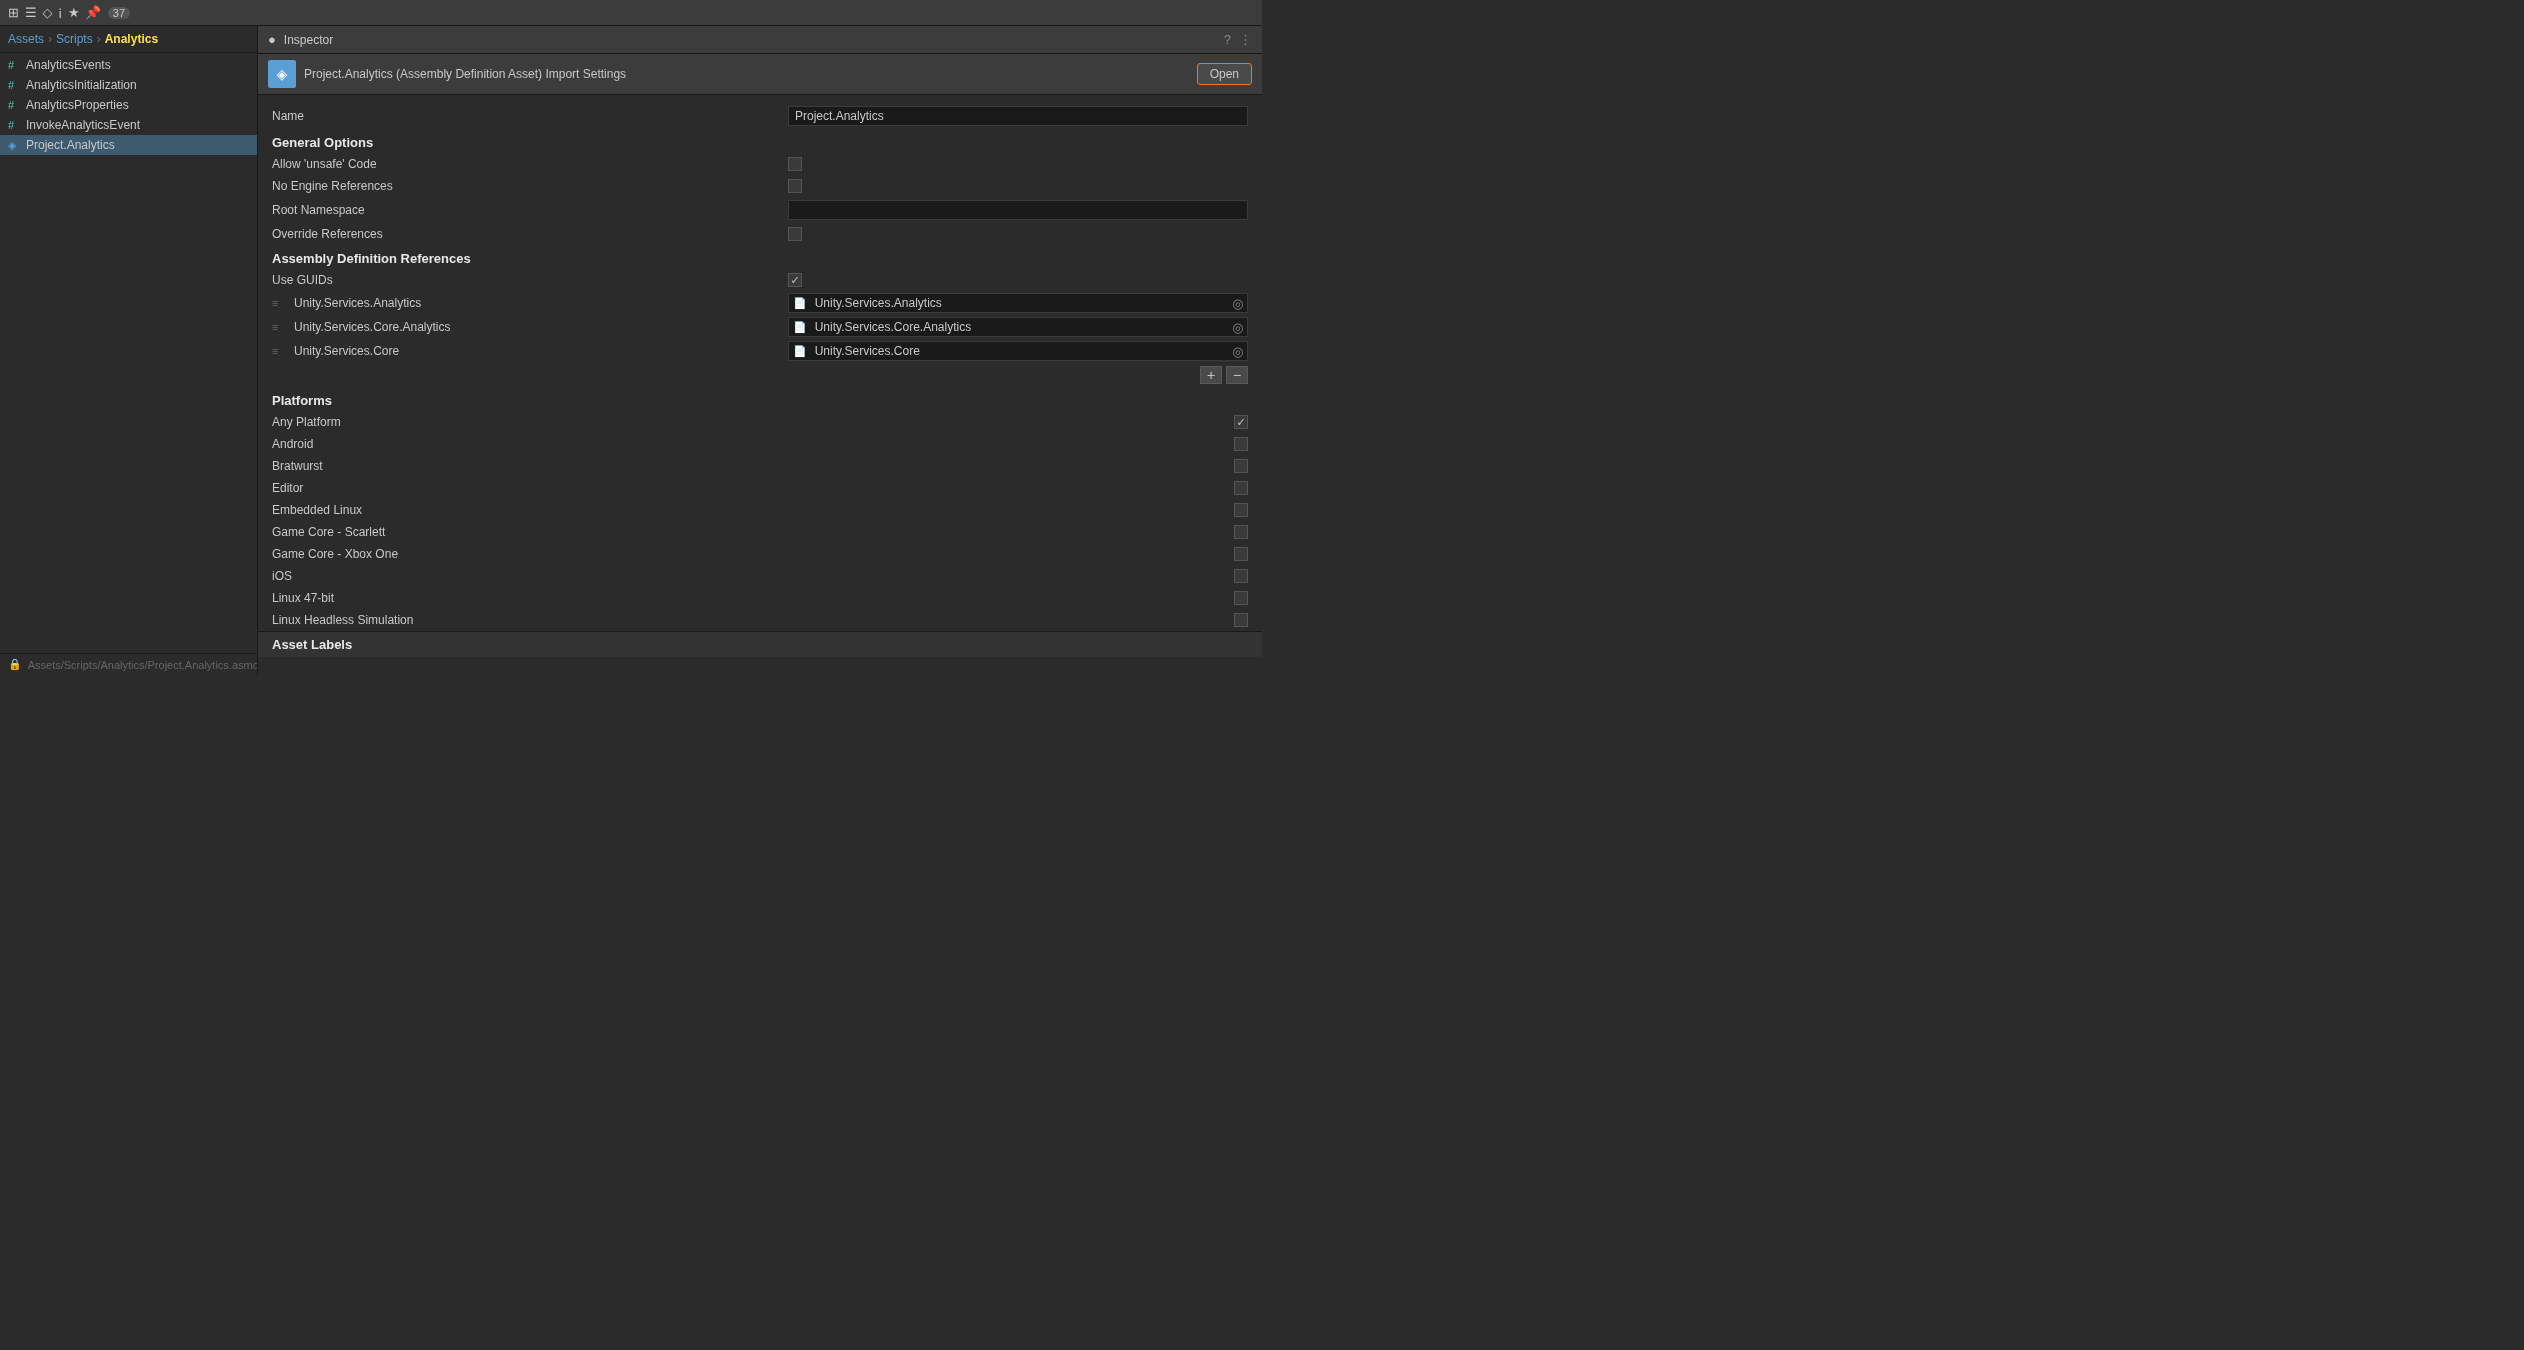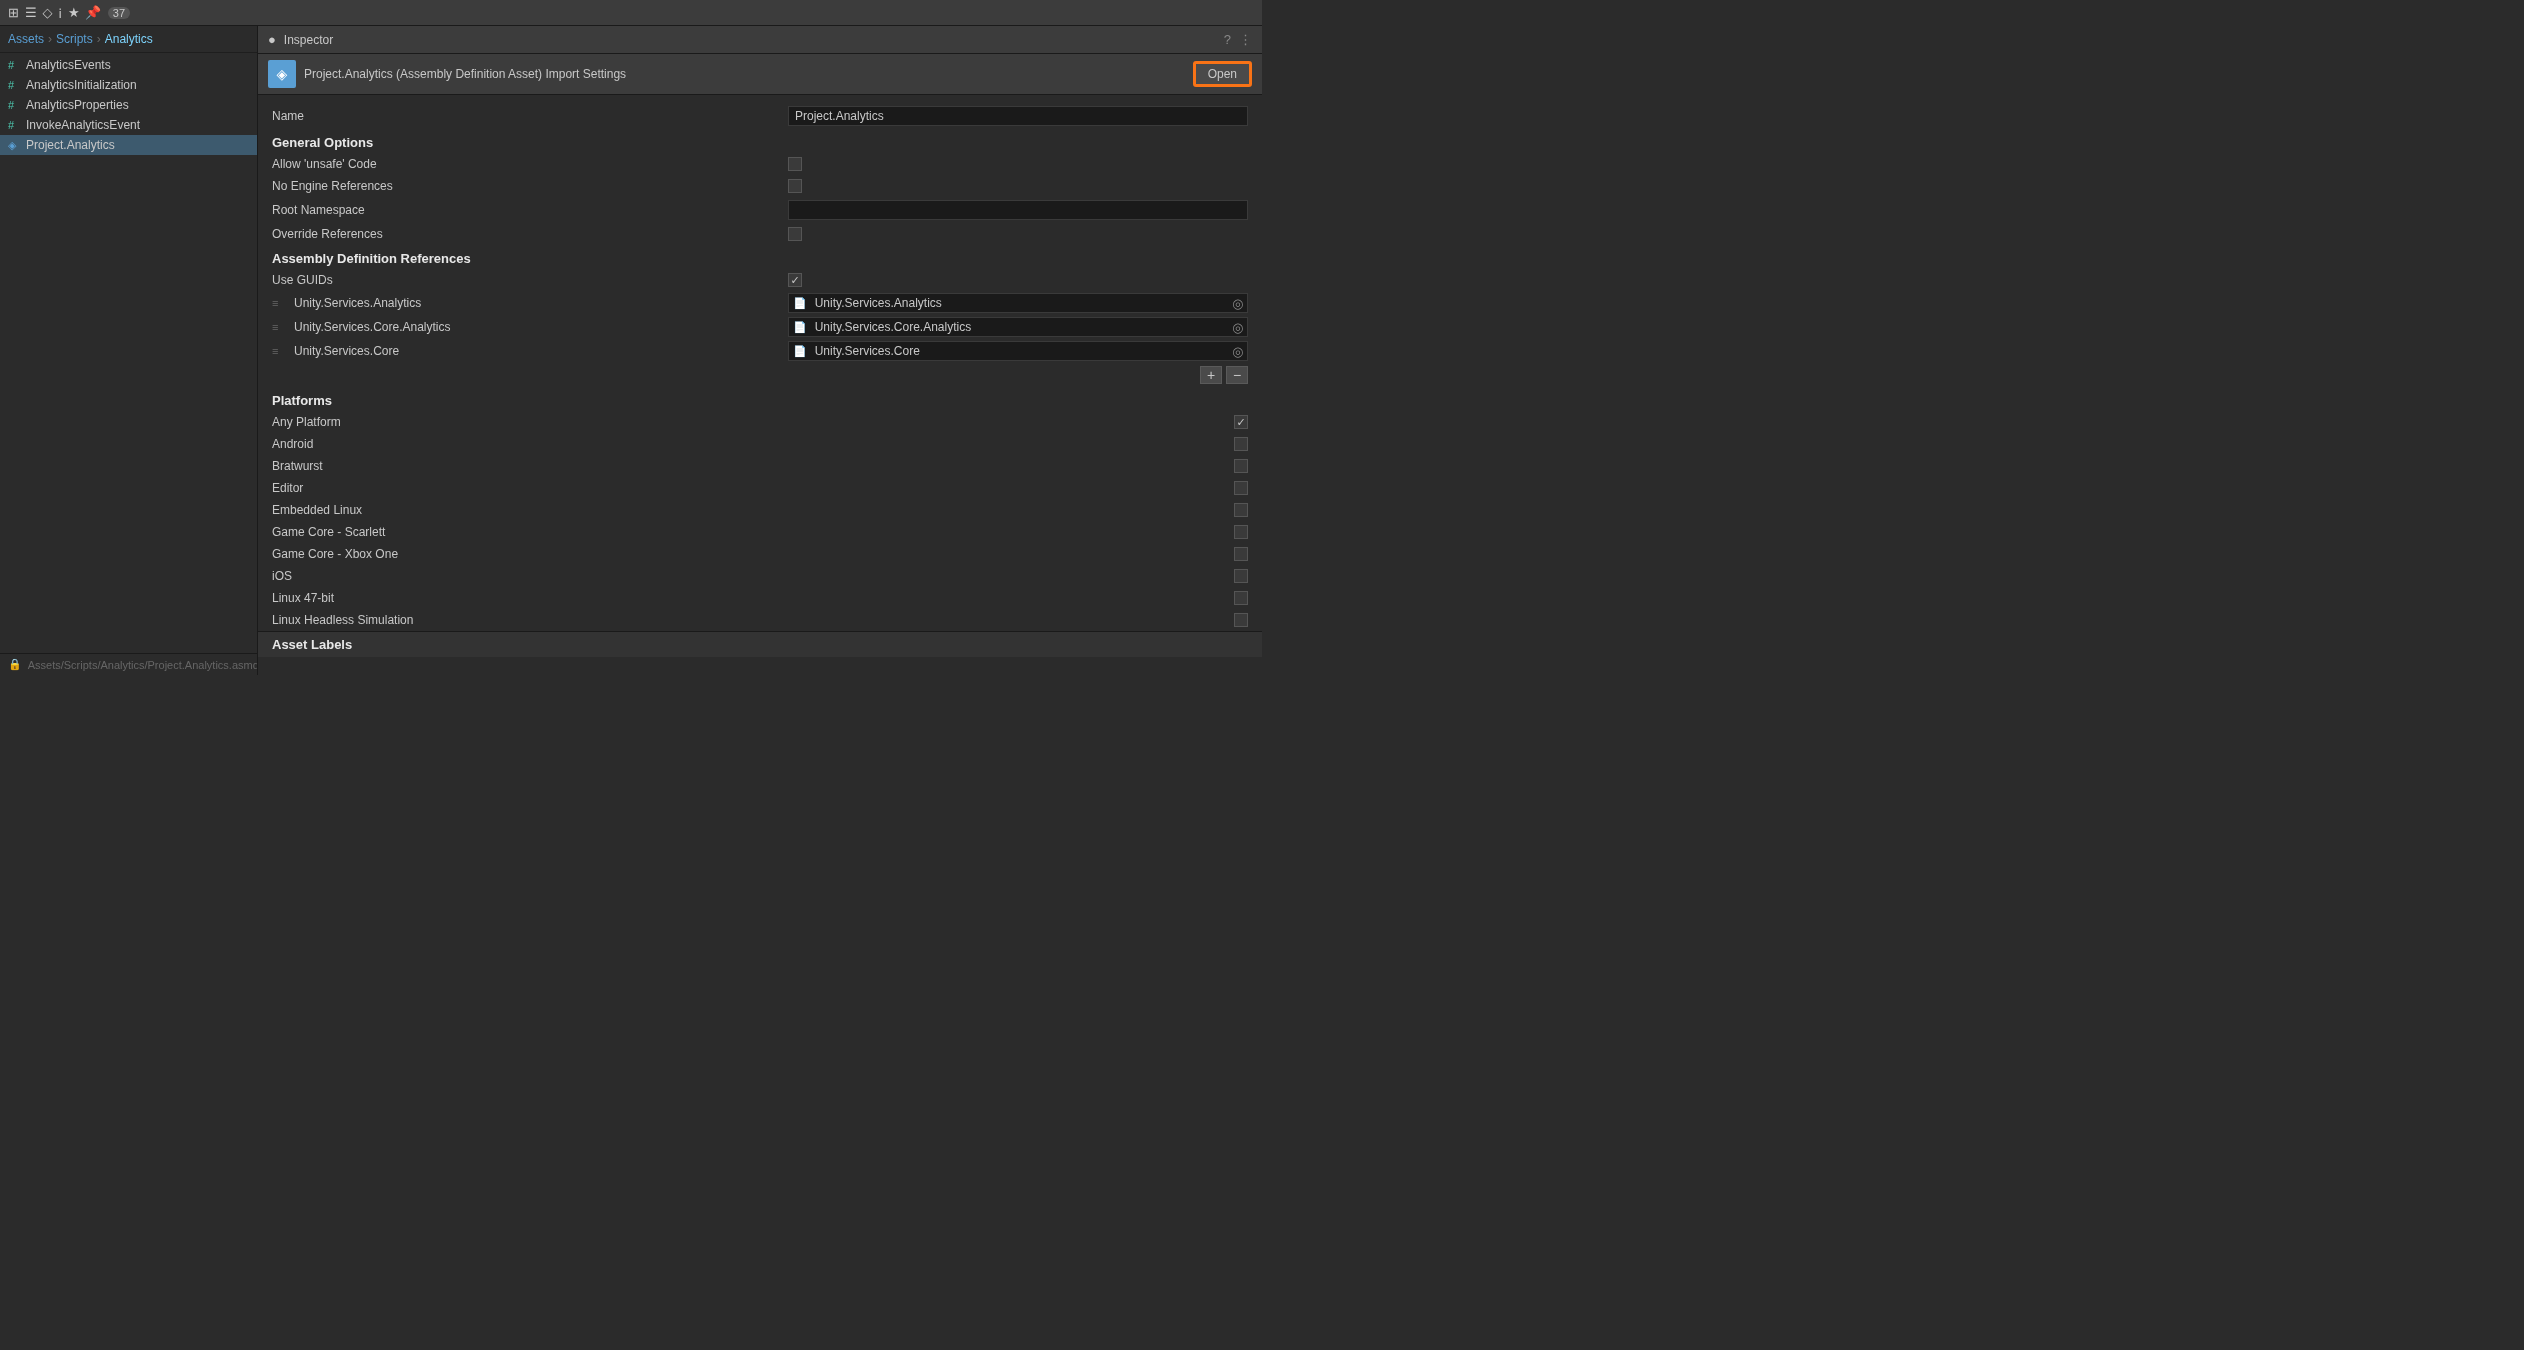--- a/index.html
+++ b/index.html
@@ -57,21 +57,21 @@
       font-size: 12px;
       color: #9d9d9d;
       gap: 4px;
       border-bottom: 1px solid #1e1e1e;
     }
     .breadcrumb-item {
       color: #5a9fd4;
       cursor: pointer;
     }
     .breadcrumb-sep { color: #666; }
-    .breadcrumb-current { color: #7dd3fc; }
+    .breadcrumb-current { color: #fde047; font-weight: bold; }
 
     .file-list {
       padding: 2px 0;
     }
     .file-item {
       display: flex;
       align-items: center;
       padding: 2px 8px;
       height: 20px;
       cursor: pointer;
@@ -153,21 +153,21 @@
       font-size: 14px;
     }
     .inspector-title-text {
       font-size: 12px;
       color: #c8c8c8;
       flex: 1;
     }
     .open-btn {
       background: #4a4a4a;
       color: #c8c8c8;
-      border: 3px solid #f97316;
+      border: 1px solid #f97316;
       border-radius: 3px;
       padding: 3px 12px;
       font-size: 12px;
       cursor: pointer;
     }
 
     .inspector-content {
       padding: 8px 0;
       flex: 1;
     }

